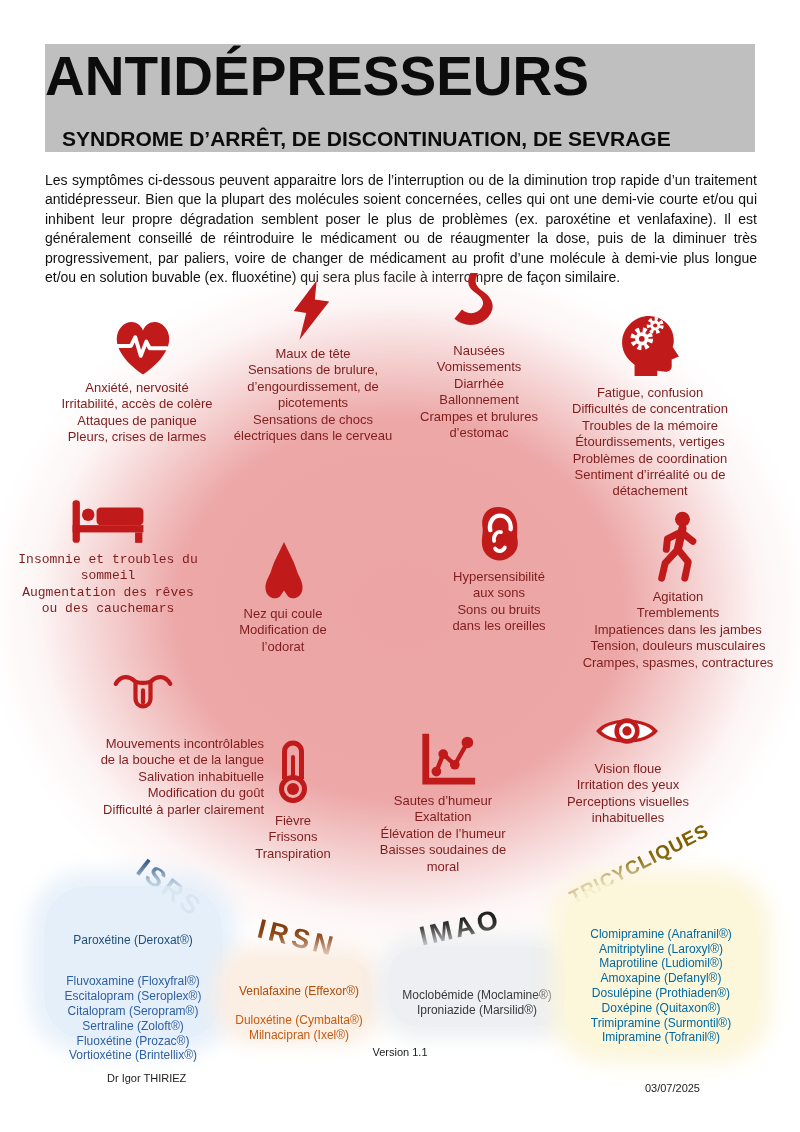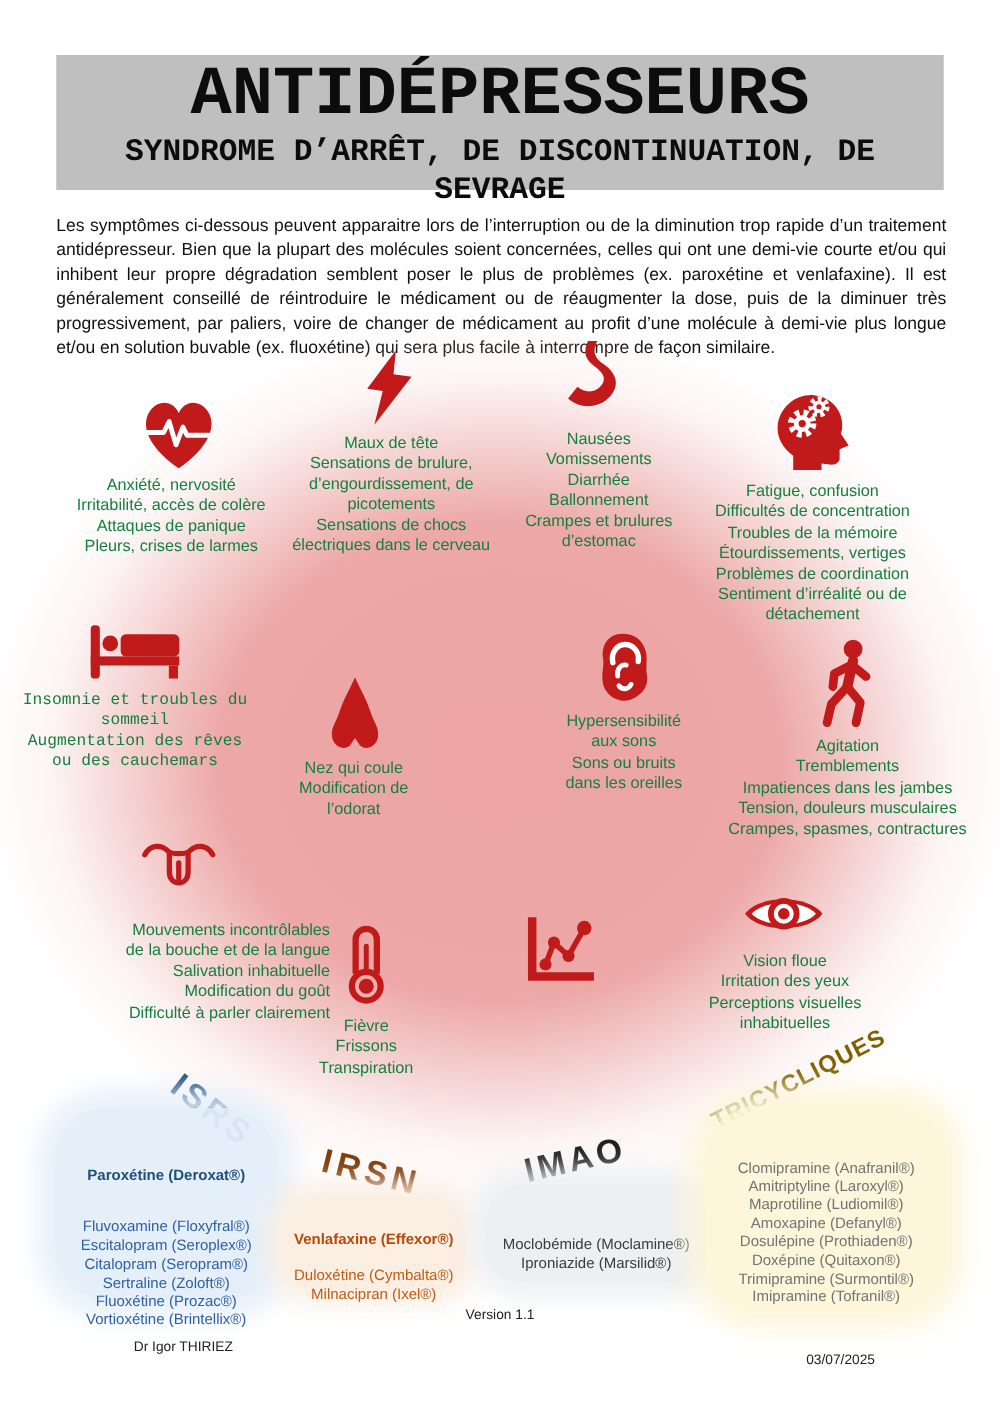--- a/index.html
+++ b/index.html
@@ -1,57 +1,57 @@
 <!DOCTYPE html>
 <html><head>
 <meta charset="utf-8">
 <style>
   html,body{margin:0;padding:0;background:#fff;}
   .page{position:relative;width:800px;height:1132px;background:#ffffff;overflow:hidden;
         font-family:"Liberation Sans",sans-serif;color:#161616;}
 
   
-  .titlebar{position:absolute;left:45px;top:44px;width:710px;height:108px;background:#BFBFBF;text-align:center;font-family:Liberation Mono, monospace;}
+  .titlebar{position:absolute;left:45px;top:44px;width:710px;height:108px;background:#BFBFBF;text-align:left;}
   .title{margin:0;padding-top:1px;font-size:55px;line-height:62px;font-weight:800;color:#0c0c0c;letter-spacing:0px;}
-  .subtitle{margin:0;font-size:25px;line-height:30px;font-weight:700;color:#0c0c0c;}
+  .subtitle{margin:17px;font-size:21px;line-height:30px;font-weight:700;color:#0c0c0c;}
 
   
   .intro{position:absolute;left:45px;top:157px;width:712px;font-size:14px;line-height:19.4px;
          text-align:justify;color:#101010;}
 
   
   .blob{position:absolute;left:-30px;top:243px;width:860px;height:732px;
         background:radial-gradient(ellipse closest-side at 50% 50%,
           rgba(233,148,148,0.85) 0%, rgba(233,148,148,0.82) 52%,
           rgba(238,176,176,0.55) 70%, rgba(248,215,215,0.25) 84%, rgba(255,255,255,0) 97%);}
 
   .ic{position:absolute;color:#C01A1A;}
   .ic svg{display:block;width:100%;height:100%;}
   .glines{position:absolute;text-align:center;white-space:pre-line;
-          font-size:13px;line-height:16.4px;color:#15803d;}
+          font-size:13px;line-height:16.4px;color:#7f1d1d;}
 
   
   .dbox{position:absolute;text-align:center;white-space:pre-line;font-size:12px;line-height:14.8px;}
-  .dtitle{font-weight:700;}
+  .dtitle{font-weight:400;}
   .clabel{position:absolute;font-weight:700;transform-origin:0 50%;white-space:nowrap;}
 
   .isrs-box{left:44px;top:886px;width:178px;height:122px;padding:32px 0 0 0;border-radius:42px;
             background:rgba(228,238,249,0.95);box-shadow:0 0 20px 14px rgba(228,238,249,0.9);}
   .isrs-box .dtitle{color:#1F4E79;}
   .isrs-box .ddrugs{color:#2E5FA3;margin-top:12px;}
   .irsn-box{left:226px;top:957px;width:146px;height:64px;padding:12px 0 0 0;border-radius:28px;
             background:rgba(251,237,226,0.95);box-shadow:0 0 18px 12px rgba(251,237,226,0.9);}
   .irsn-box .dtitle{color:#B44B08;}
   .irsn-box .ddrugs{color:#C55A11;}
   .imao-box{left:388px;top:947px;width:178px;height:54px;padding:26px 0 0 0;border-radius:30px;
             background:rgba(236,238,241,0.95);box-shadow:0 0 18px 12px rgba(236,238,241,0.9);}
   .imao-box .ddrugs{color:#3A3A3A;}
   .tric-box{left:564px;top:884px;width:194px;height:138px;padding:28px 0 0 0;border-radius:42px;
             background:rgba(252,245,217,0.95);box-shadow:0 0 20px 14px rgba(252,245,217,0.9);}
-  .tric-box .ddrugs{color:#737373;}
+  .tric-box .ddrugs{color:#0369a1;}
 
   .lbl-isrs{left:140px;top:850px;font-size:27px;color:#1F4E79;letter-spacing:3px;transform:rotate(38deg);}
   .lbl-irsn{left:258px;top:913px;font-size:27px;color:#843C0C;letter-spacing:4px;transform:rotate(14deg);}
   .lbl-imao{left:420px;top:922px;font-size:27px;color:#1F1F1F;letter-spacing:3px;transform:rotate(-13deg);}
   .lbl-tric{left:571px;top:888px;font-size:19px;color:#7F6000;letter-spacing:1px;transform:rotate(-27deg);}
 
   .footer{position:absolute;left:0;top:1046px;width:800px;font-size:11px;color:#222;}
   .footer .f-left{position:absolute;left:107px;margin-top:26px;}
   .footer .f-center{position:absolute;left:0;width:800px;text-align:center;}
   .footer .f-right{position:absolute;right:100px;margin-top:36px;}
@@ -214,20 +214,25 @@
   <div class="ic" style="left:414px;top:726px;width:70px;height:62px;">
     <svg viewBox="0 0 64 64">
       <path d="M8 8 L8 57 L59 57" stroke="currentColor" stroke-width="7" fill="none"></path>
       <path d="M19 47 L26 29 L38 40 L51 17" stroke="currentColor" stroke-width="4.5" fill="none"></path>
       <circle cx="19" cy="47" r="5" fill="currentColor"></circle>
       <circle cx="26" cy="29" r="5" fill="currentColor"></circle>
       <circle cx="38" cy="40" r="5" fill="currentColor"></circle>
       <circle cx="51" cy="17" r="6" fill="currentColor"></circle>
     </svg>
   </div>
+  <div class="glines" style="left:345px;top:793px;width:196px;">Sautes d’humeur
+Exaltation
+Élévation de l’humeur
+Baisses soudaines de
+moral</div>
 
   <div class="ic" style="left:594px;top:710px;width:66px;height:42px;">
     <svg viewBox="0 0 64 40">
       <path fill="currentColor" d="M2 20 C13 5 51 5 62 20 C51 35 13 35 2 20 Z"></path>
       <path fill="#fff" d="M7 20 C17 9 47 9 57 20 C47 31 17 31 7 20 Z"></path>
       <circle cx="32" cy="20" r="10" fill="none" stroke="currentColor" stroke-width="4.5"></circle>
       <circle cx="32" cy="20" r="4.5" fill="currentColor"></circle>
     </svg>
   </div>
   <div class="glines" style="left:528px;top:761px;width:200px;">Vision floue

